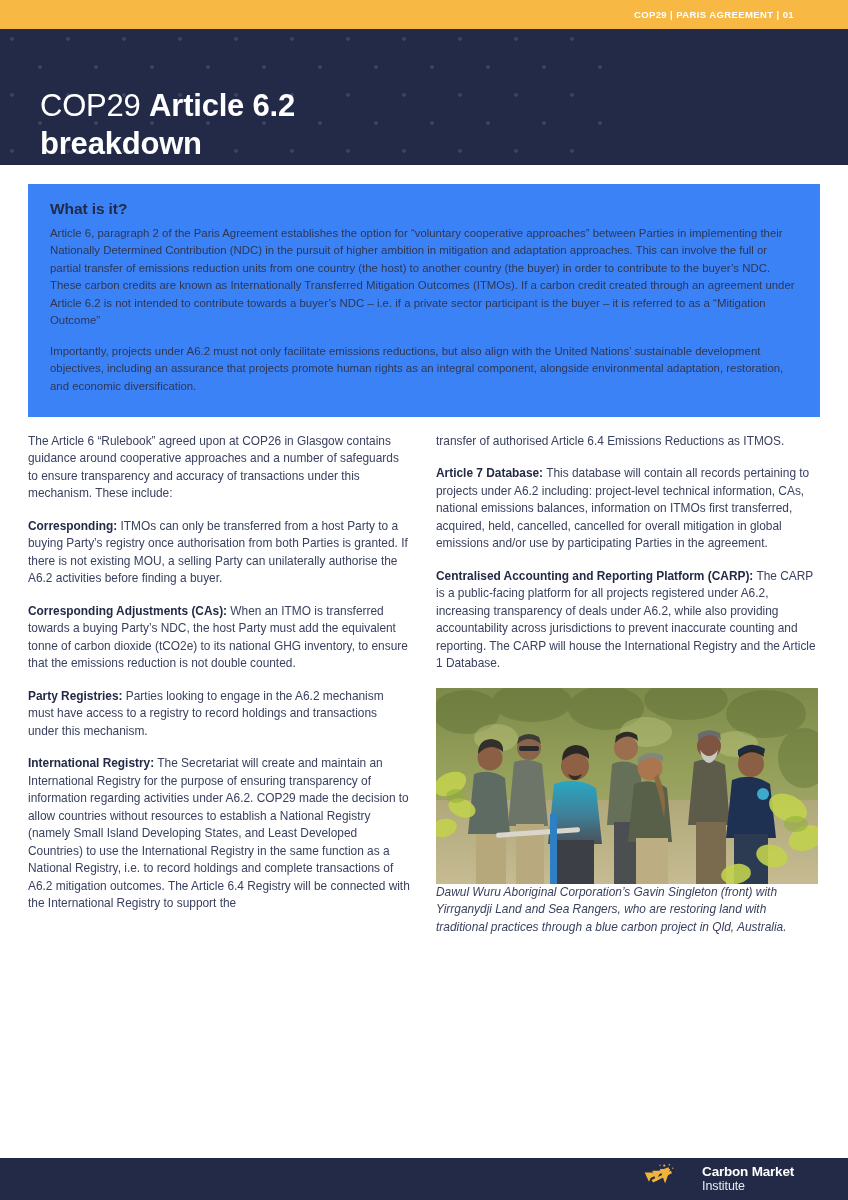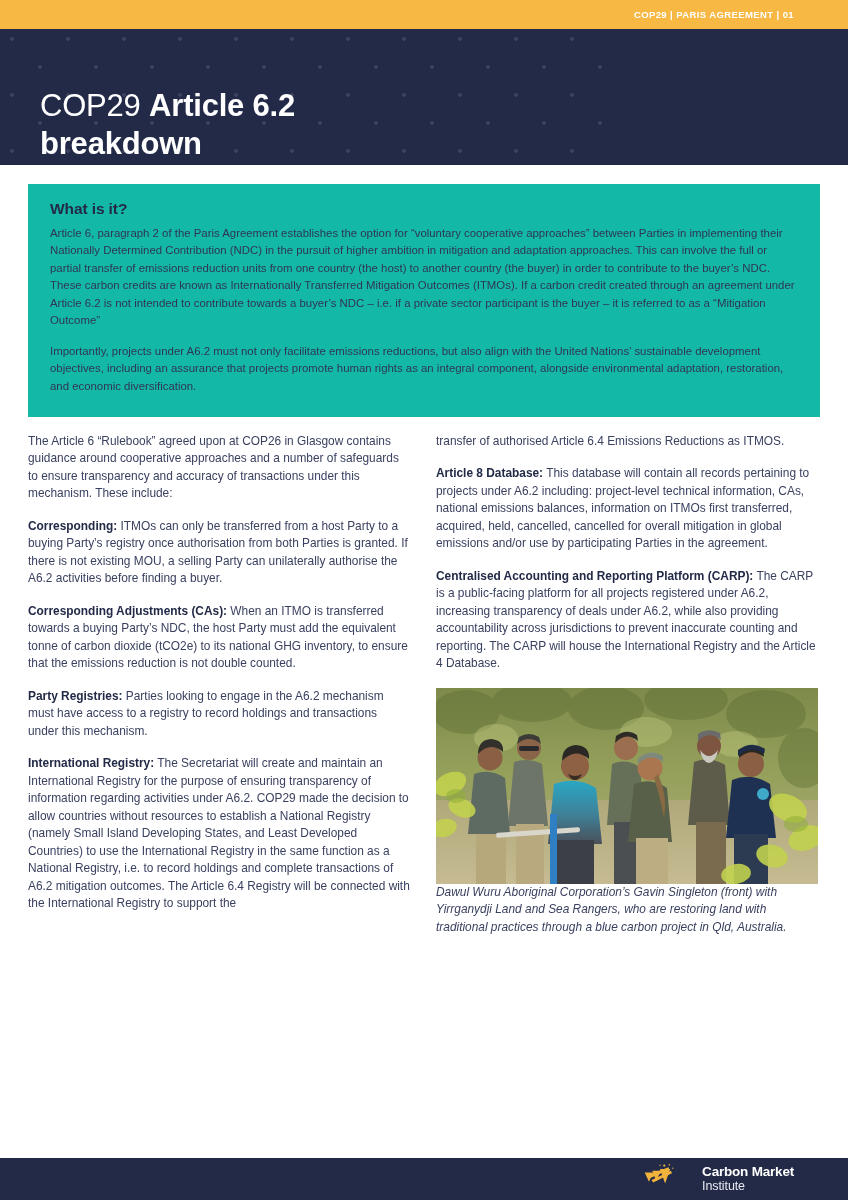--- a/index.html
+++ b/index.html
@@ -80,21 +80,21 @@
     flex-direction: column;
     line-height: 1.04;
     color: #ffffff;
   }
   .logo-text .l1 { font-size: 16px; font-weight: bold; letter-spacing: -0.2px; }
   .logo-text .l2 { font-size: 15px; font-weight: normal; color: #e8eaf1; letter-spacing: -0.1px; }
 
   
   .callout {
     margin: 19px 28px 0 28px;
-    background: #14b8a6;
+    background: #3b82f6;
     padding: 16px 22px 22px 22px;
     box-sizing: border-box;
   }
   .callout h2 {
     margin: 0 0 7px 0;
     font-size: 15.5px;
     font-weight: bold;
     color: #222a48;
     letter-spacing: -0.1px;
   }
@@ -218,23 +218,23 @@
     <p><b>Corresponding Adjustments (CAs):</b><span> When an ITMO is transferred towards a buying Party’s NDC, the host Party must add the equivalent tonne of carbon dioxide (tCO2e) to its national GHG inventory, to ensure that the emissions reduction is not double counted.</span></p>
 
     <p><b>Party Registries:</b><span> Parties looking to engage in the A6.2 mechanism must have access to a registry to record holdings and transactions under this mechanism.</span></p>
 
     <p><b>International Registry:</b><span> The Secretariat will create and maintain an International Registry for the purpose of ensuring transparency of information regarding activities under A6.2. COP29 made the decision to allow countries without resources to establish a National Registry (namely Small Island Developing States, and Least Developed Countries) to use the International Registry in the same function as a National Registry, i.e. to record holdings and complete transactions of A6.2 mitigation outcomes. The Article 6.4 Registry will be connected with the International Registry to support the</span></p>
   </div>
 
   <div class="col">
     <p>transfer of authorised Article 6.4 Emissions Reductions as ITMOS.</p>
 
-    <p><b>Article 8 Database:</b><span> This database will contain all records pertaining to projects under A6.2 including: project-level technical information, CAs, national emissions balances, information on ITMOs first transferred, acquired, held, cancelled, cancelled for overall mitigation in global emissions and/or use by participating Parties in the agreement.</span></p>
-
-    <p><b>Centralised Accounting and Reporting Platform (CARP):</b><span> The CARP is a public-facing platform for all projects registered under A6.2, increasing transparency of deals under A6.2, while also providing accountability across jurisdictions to prevent inaccurate counting and reporting. The CARP will house the International Registry and the Article 4 Database.</span></p>
+    <p><b>Article 7 Database:</b><span> This database will contain all records pertaining to projects under A6.2 including: project-level technical information, CAs, national emissions balances, information on ITMOs first transferred, acquired, held, cancelled, cancelled for overall mitigation in global emissions and/or use by participating Parties in the agreement.</span></p>
+
+    <p><b>Centralised Accounting and Reporting Platform (CARP):</b><span> The CARP is a public-facing platform for all projects registered under A6.2, increasing transparency of deals under A6.2, while also providing accountability across jurisdictions to prevent inaccurate counting and reporting. The CARP will house the International Registry and the Article 1 Database.</span></p>
 
     <div class="photo-block">
       <svg class="photo" viewBox="0 0 382 196">
         <defs>
           <linearGradient id="bgSky" x1="0" y1="0" x2="0" y2="1">
             <stop offset="0" stop-color="#7d8a4a"></stop>
             <stop offset="0.42" stop-color="#94a05a"></stop>
             <stop offset="1" stop-color="#b3ac7e"></stop>
           </linearGradient>
           <linearGradient id="ground" x1="0" y1="0" x2="0" y2="1">

